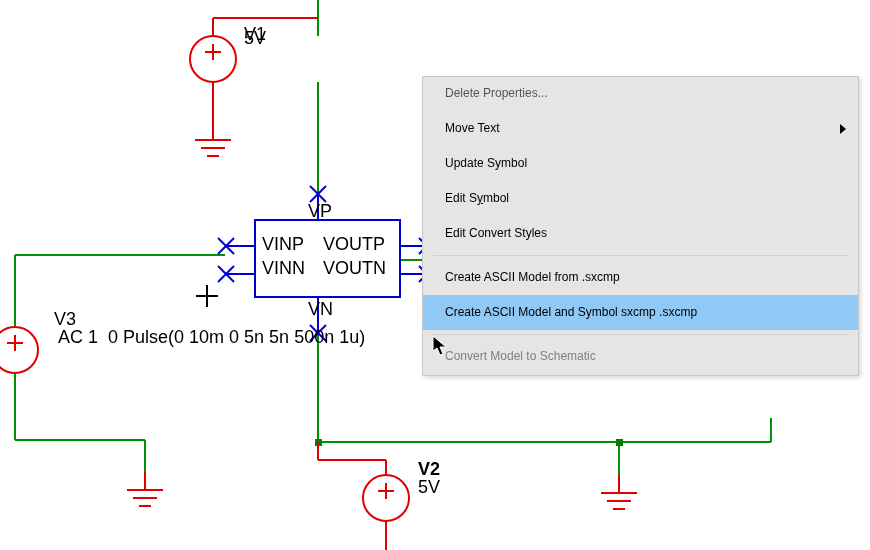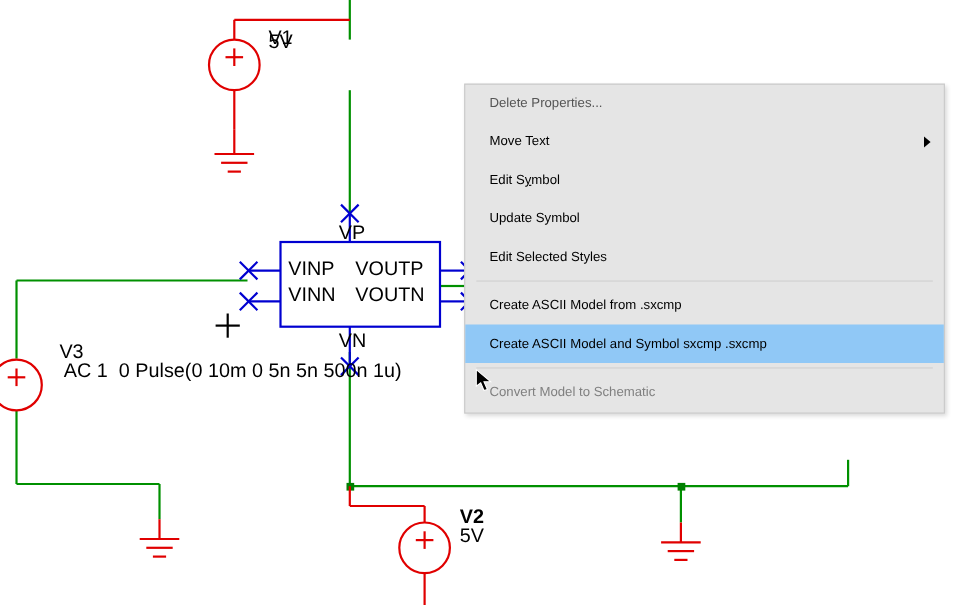--- a/index.html
+++ b/index.html
@@ -198,23 +198,23 @@
 <div class="sch-label" style="left:262px; top:258px;text-align:center;">VINN</div>
 <div class="sch-label" style="left:323px; top:234px;">VOUTP</div>
 <div class="sch-label" style="left:323px; top:258px;">VOUTN</div>
 
 <div class="context-menu" style="left:422px; top:76px; width:435px;">
   <div class="item" style="margin-top:-2px; color:#555;"><span>Delete Properties...</span></div>
   <div class="item">
     <span>Move Text</span>
     <span class="submenu-arrow"></span>
   </div>
+  <div class="item"><span>Update Symbol</span></div>
   <div class="item">Edit S<span class="mnemonic">y</span>mbol</div>
-  <div class="item"><span>Update Symbol</span></div>
-  <div class="item"><span>Edit Selected Styles</span></div>
+  <div class="item"><span>Edit Convert Styles</span></div>
   <div class="sep"></div>
   <div class="item"><span>Create ASCII Model from .sxcmp</span></div>
   <div class="item highlight"><span>Create ASCII Model and Symbol sxcmp .sxcmp</span></div>
   <div class="sep"></div>
   <div class="item disabled"><span>Convert Model to Schematic</span></div>
 </div>
 
 <svg class="cursor" style="left:432px; top:335px;" viewBox="0 0 18 22">
   <polygon points="1,1 1,16 5,13 8,20 11,19 8,12 14,12" fill="#000" stroke="#fff" stroke-width="1"></polygon>
 </svg>

